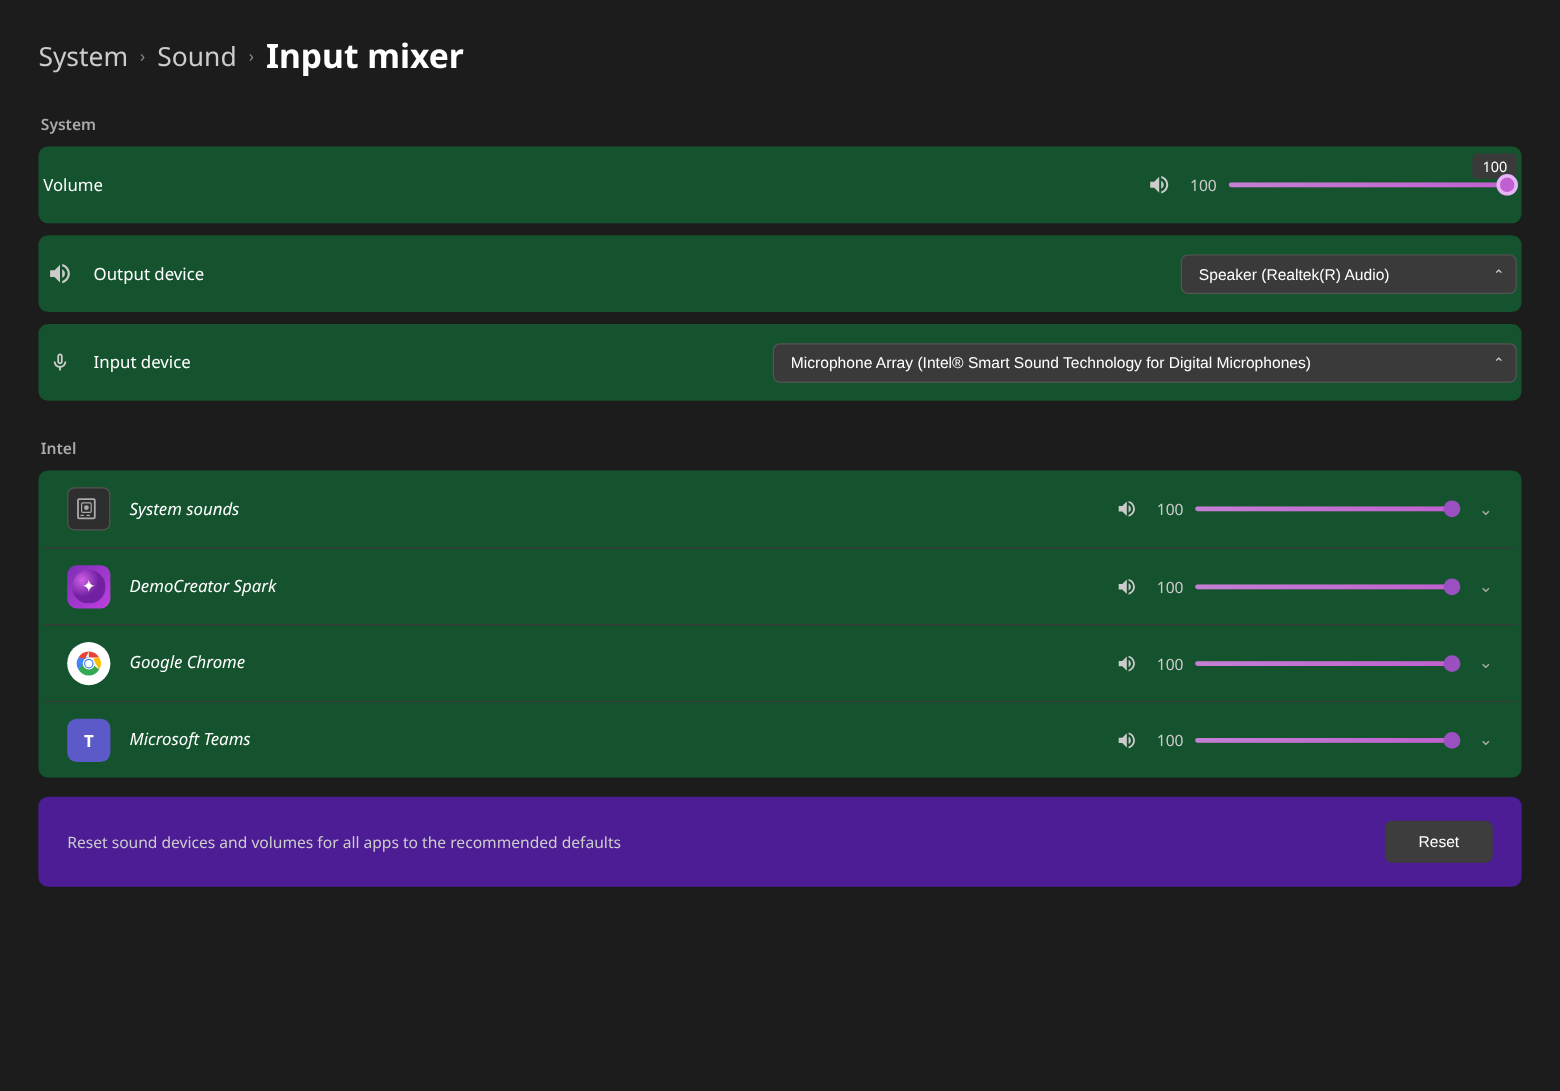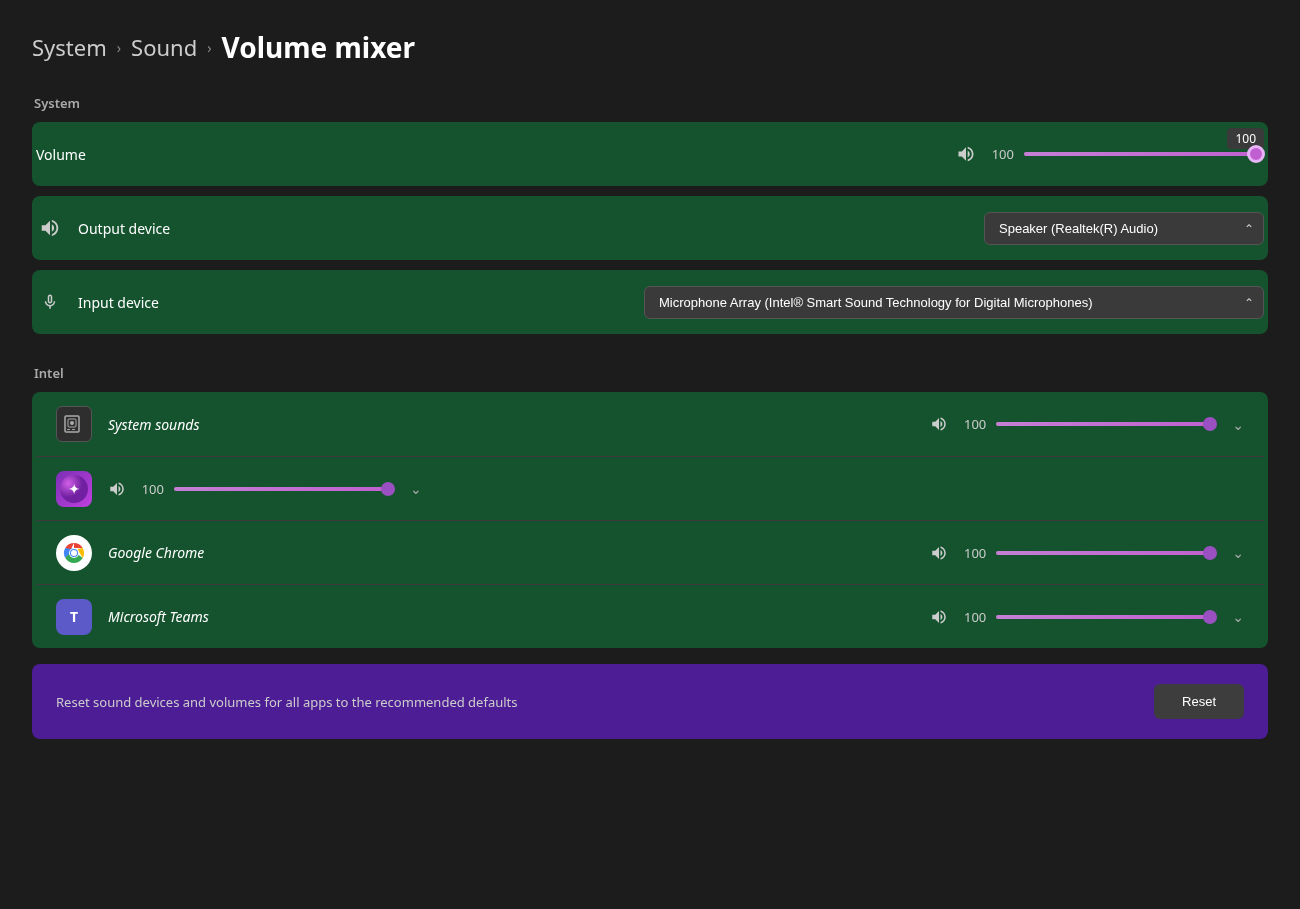--- a/index.html
+++ b/index.html
@@ -250,21 +250,21 @@
     }
   </style>
 </head>
 <body>
 
 <div class="breadcrumb">
   <span class="breadcrumb-system">System</span>
   <span class="breadcrumb-chevron">›</span>
   <span class="breadcrumb-sound">Sound</span>
   <span class="breadcrumb-chevron">›</span>
-  <span class="breadcrumb-title">Volume mixer</span>
+  <span class="breadcrumb-title">Input mixer</span>
 </div>
 
 <div class="system-section">
   <div class="section-label">System</div>
 
   <div class="card">
 
     <div class="card-row" style="position:relative; padding-top:10px; padding-bottom:10px; flex-direction:column; align-items:flex-start; gap:4px;">
       <div style="position:absolute; top:6px; right:0; background:#3a3a3a; color:#fff; font-size:12px; padding:2px 8px; border-radius:4px;">100</div>
       <div style="display:flex; align-items:center; width:100%; min-height:44px;">
@@ -370,20 +370,21 @@
           <circle cx="18" cy="18" r="18" fill="url(#dc-grad)"></circle>
           <defs>
             <radialGradient id="dc-grad" cx="30%" cy="30%">
               <stop offset="0%" stop-color="#d060e8"></stop>
               <stop offset="100%" stop-color="#7020a0"></stop>
             </radialGradient>
           </defs>
           <text x="18" y="24" text-anchor="middle" font-size="18" fill="white">✦</text>
         </svg>
       </div>
+      <span class="app-name">DemoCreator Spark</span>
       <div class="app-volume-right">
         <span style="color:#cccccc; display:flex;">
           <svg width="18" height="18" viewBox="0 0 24 24" fill="currentColor">
               <path d="M3 9v6h4l5 5V4L7 9H3zm13.5 3c0-1.77-1.02-3.29-2.5-4.03v8.05c1.48-.73 2.5-2.25 2.5-4.02zM14 3.23v2.06c2.89.86 5 3.54 5 6.71s-2.11 5.85-5 6.71v2.06c4.01-.91 7-4.49 7-8.77s-2.99-7.86-7-8.77z"></path>
             </svg>
         </span>
         <span class="volume-number">100</span>
         <div class="slider-container" style="width:220px;">
           <div class="slider-track">
             <div class="slider-fill" style="width:100%;"></div>

